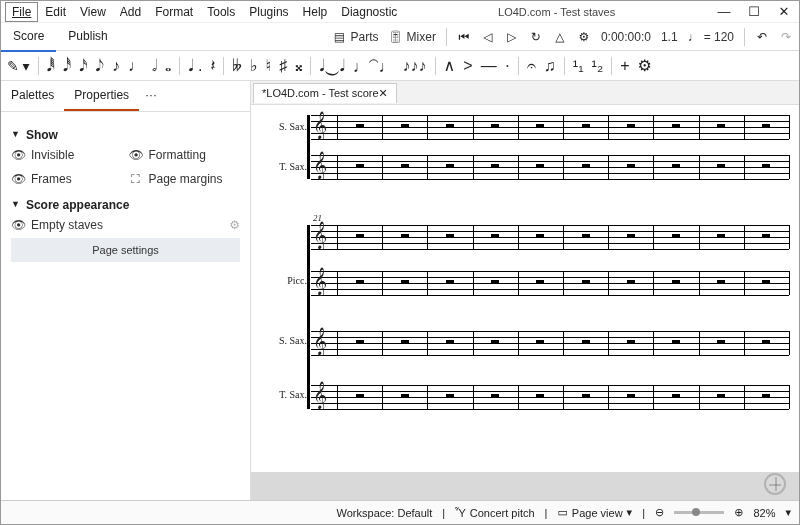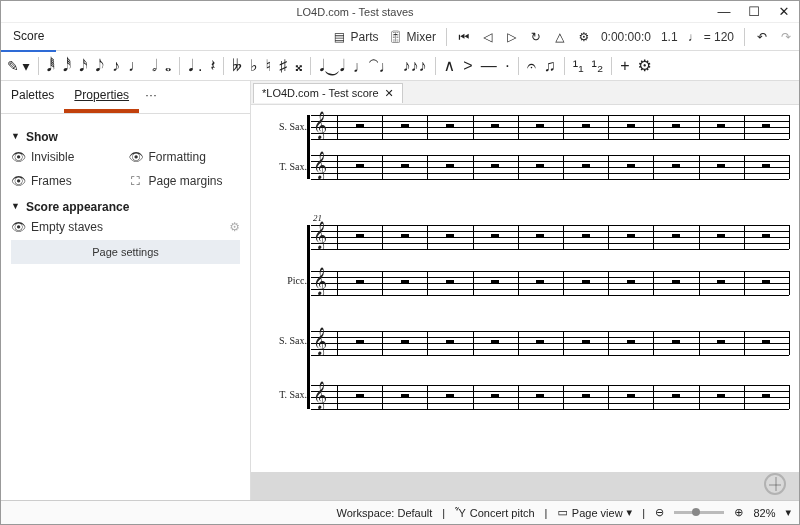--- a/index.html
+++ b/index.html
@@ -29,35 +29,35 @@
 
 .notetb { display: flex; align-items: center; height: 30px; border-bottom: 1px solid #ddd; padding: 0 6px; gap: 8px; font-family: "Segoe UI Symbol", "Noto Music", serif; font-size: 16px; color: #222; }
 .notetb .grp { display: flex; gap: 8px; align-items: center; }
 .pencil { font-size: 14px; }
 
 
 .body { flex: 1; display: flex; overflow: hidden; }
 .sidebar { width: 250px; background: #fff; border-right: 1px solid #ddd; display: flex; flex-direction: column; font-size: 12px; }
 .sidetabs { display: flex; border-bottom: 1px solid #ddd; }
 .sidetabs span { padding: 7px 10px; cursor: default; }
-.sidetabs span.active { border-bottom: 4px solid #c2410c; font-weight: 500; text-decoration: underline; }
+.sidetabs span.active { border-bottom: 2px solid #c2410c; font-weight: 500; }
 .sidetabs .more { padding: 7px 6px; }
 
 .panel { padding: 8px 10px; }
 .section-h { display: flex; align-items: center; gap: 6px; font-weight: 600; margin: 8px 0 6px; font-size: 12px; }
 .chev { font-size: 9px; transform: translateY(-1px); }
 .props-grid { display: grid; grid-template-columns: 1fr 1fr; row-gap: 10px; column-gap: 6px; margin: 6px 0 12px; }
 .prow { display: flex; align-items: center; gap: 6px; color: #333; }
 .eyeic { width: 14px; text-align: center; }
 .btn { display: block; width: 100%; padding: 6px 0; background: #e9edf2; border: none; text-align: center; font-size: 11px; color: #333; margin-top: 6px; cursor: default; }
 
 
 .canvas { flex: 1; background: #f7f7f7; display: flex; flex-direction: column; }
 .doctab { display: flex; align-items: center; height: 24px; background: #f2f2f2; border-bottom: 1px solid #ddd; font-size: 11px; }
-.doctab .tab { background: #fff; border: 1px solid #ccc; border-bottom: none; padding: 3px 8px; display: flex; align-items: center; gap: 6px; margin-left: 2px; }
+.doctab .tab { background: #fff; border: 1px solid #ccc; border-bottom: none; padding: 3px 8px; display: flex; align-items: center; margin-left: 2px; }
 .page { flex: 1; background: #fff; overflow: hidden; position: relative; }
 
 .system { position: absolute; left: 16px; }
 .stafflabels { position: absolute; left: 0; font-size: 10px; font-family: Georgia, serif; text-align: right; width: 40px; }
 .staff { position: absolute; left: 44px; right: 6px; height: 24px; }
 .staff .line { position: absolute; left: 0; right: 0; height: 1px; background: #000; }
 .bracket { position: absolute; left: 40px; width: 3px; background: #000; }
 .barline { position: absolute; top: 0; width: 1px; background: #000; }
 .clef { position: absolute; left: 2px; top: -3px; font-family: serif; font-size: 24px; }
 .rest { position: absolute; top: 9px; width: 8px; height: 3px; background: #000; }
@@ -76,31 +76,43 @@
 .watermark .globe { display:inline-block; width:22px; height:22px; border:2px solid rgba(0,0,0,0.18); border-radius:50%; vertical-align:middle; margin-right:4px; position:relative;}
 .watermark .globe::before{content:'';position:absolute;left:3px;right:3px;top:9px;height:2px;background:rgba(0,0,0,0.18);}
 .watermark .globe::after{content:'';position:absolute;top:2px;bottom:2px;left:9px;width:2px;background:rgba(0,0,0,0.18);}
 </style>
 </head>
 <body>
 
 <div class="window">
 
   <div class="titlebar">
+    <div class="menubar">
+      <span class="file"><u>File</u></span>
+      <span>Edit</span>
+      <span>View</span>
+      <span>Add</span>
+      <span>Format</span>
+      <span>Tools</span>
+      <span>Plugins</span>
+      <span>Help</span>
+      <span>Diagnostic</span>
+    </div>
     <div class="wintitle">LO4D.com - Test staves</div>
     <div class="winbtns">
       <div>—</div>
       <div>☐</div>
       <div>✕</div>
     </div>
   </div>
 
   <div class="tabrow">
     <div class="maintabs">
       <span class="active">Score</span>
+      <span>Publish</span>
     </div>
     <div class="rightctrls">
       <div class="rctl">
           <span class="icon">▤</span>
           <span>Parts</span>
         </div>
       <div class="rctl">
           <span class="icon">🎚</span>
           <span>Mixer</span>
         </div>

